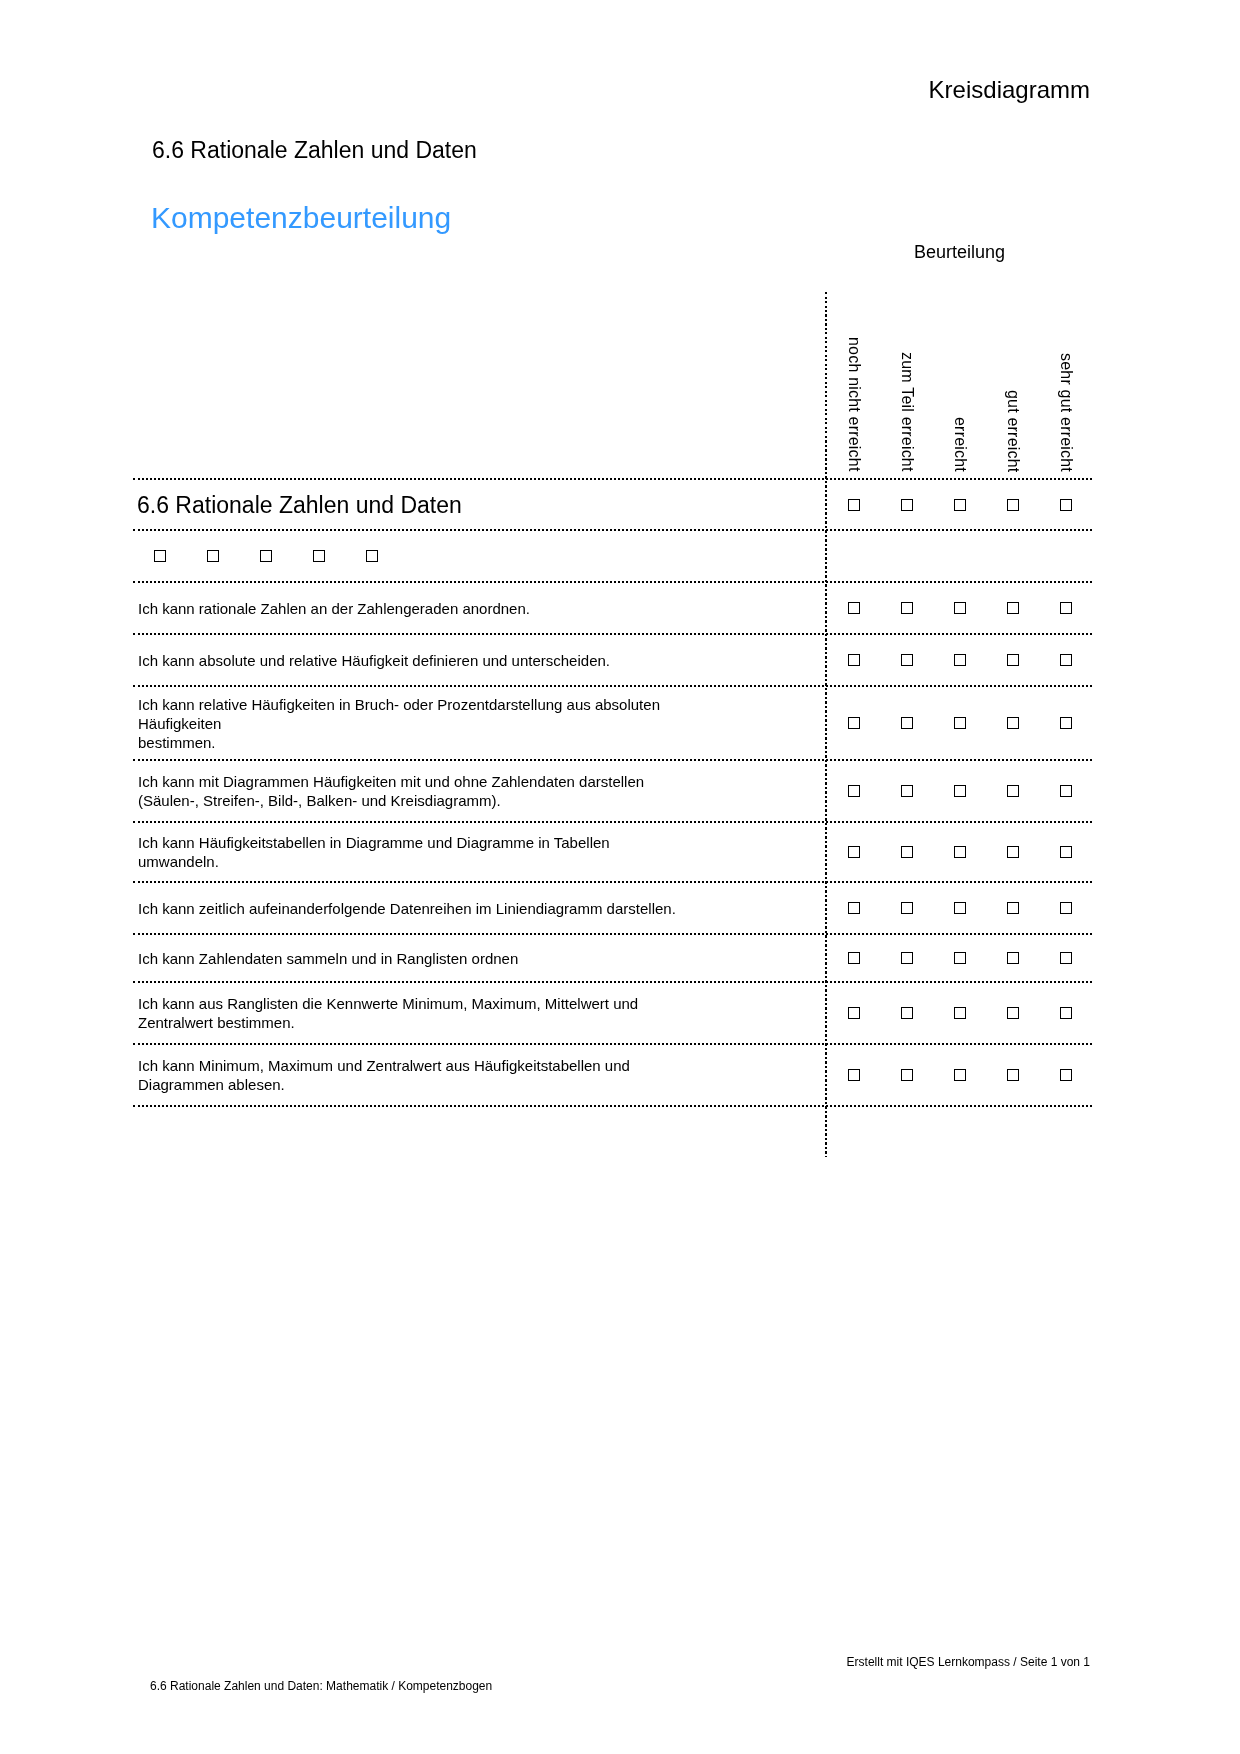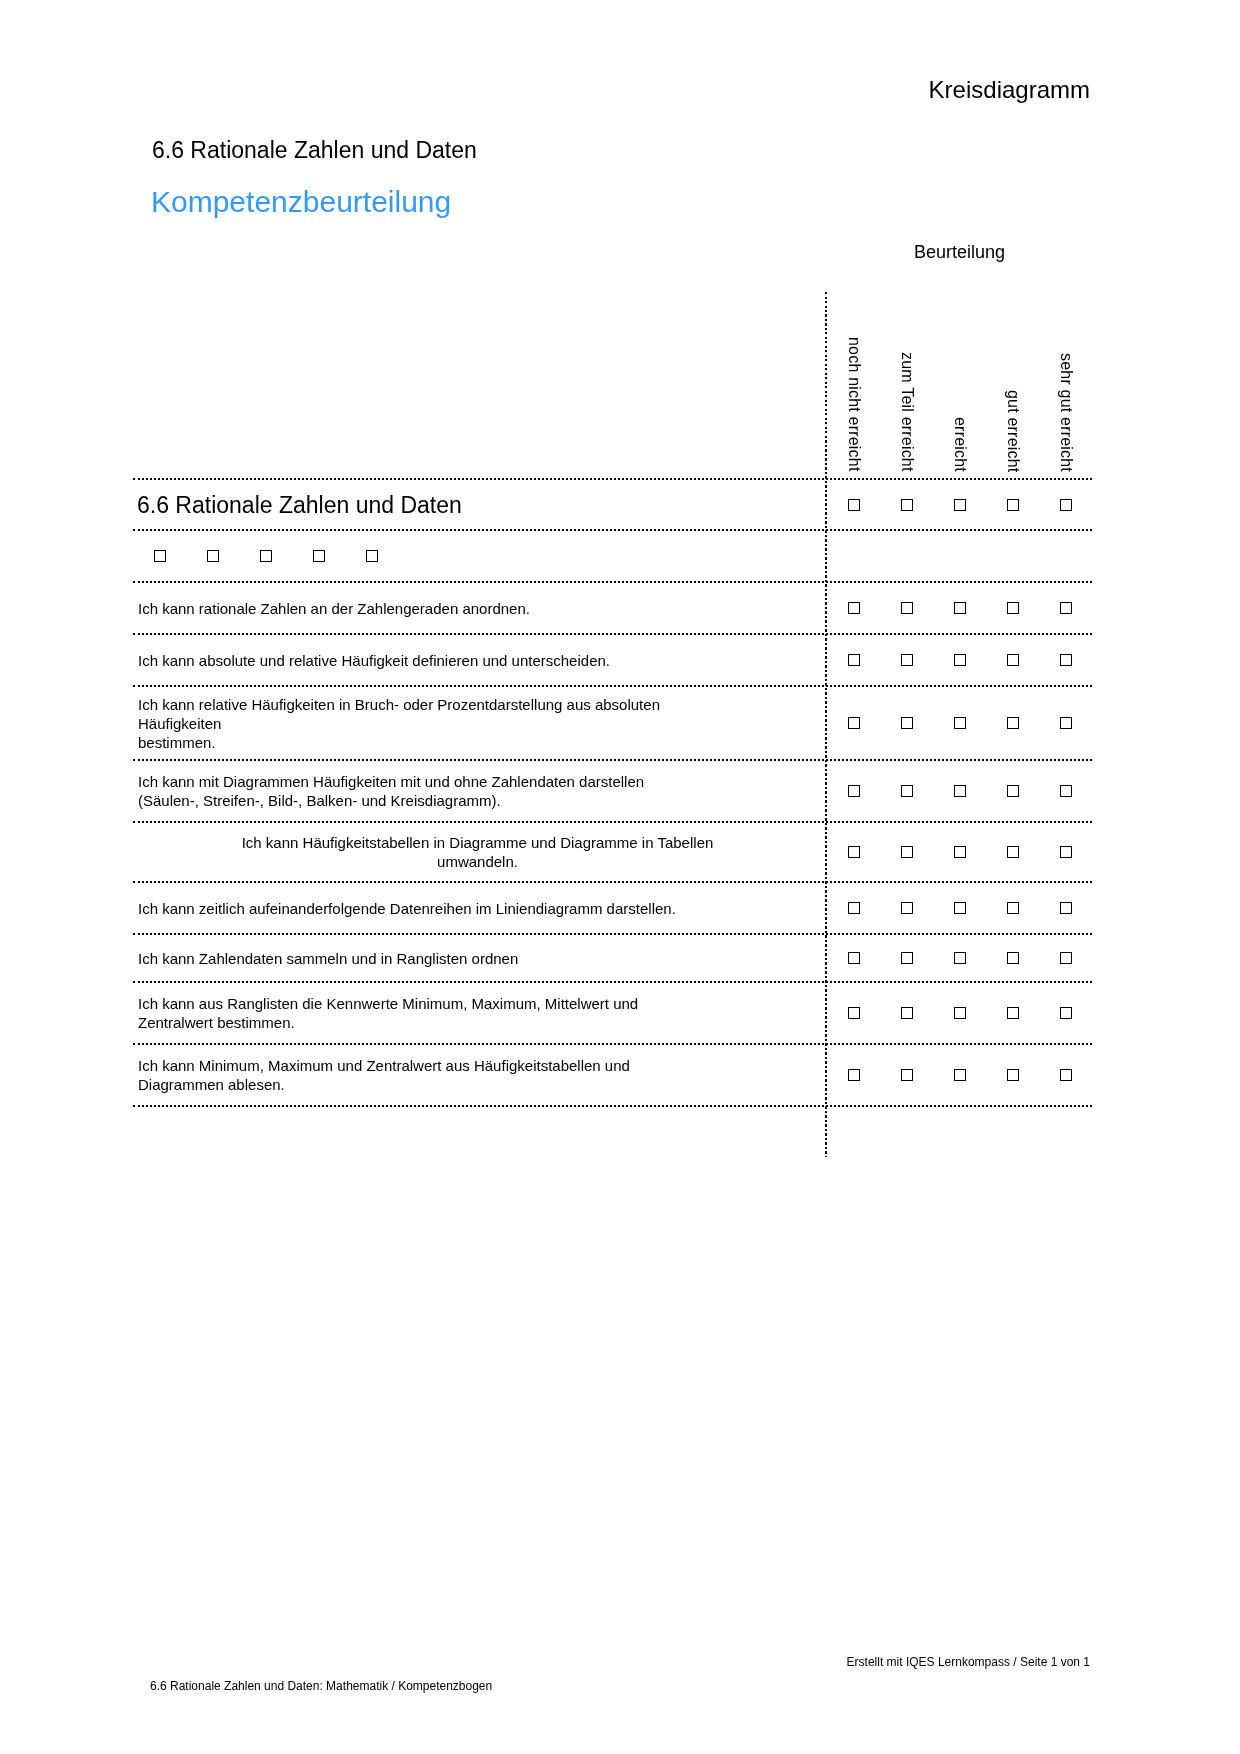--- a/index.html
+++ b/index.html
@@ -14,21 +14,21 @@
   
   .doc-type{
     position:absolute; top:76px; right:150px;
     font-size:24px; line-height:28px; text-align:right;
   }
   .subject-title{
     position:absolute; top:136px; left:152px;
     font-size:23px; line-height:28px;
   }
   .page-title{
-    position:absolute; top:184px; left:151px;
+    position:absolute; top:200px; left:151px;
     font-size:30px; line-height:36px;
     color:#3399ff;
   }
   
   .beurteilung{
     position:absolute; top:242px; left:827px; width:265px;
     text-align:center; font-size:18px;
   }
   .scale-header{
     position:absolute; top:292px; left:827px; width:265px; height:182px;
@@ -51,21 +51,21 @@
   }
   .trow{
     display:flex; align-items:center;
     border-top:2px dotted #000;
     box-sizing:border-box;
   }
   .h-head{height:51px;}
   .h1{height:52px;}
   .h1s{height:48px;}
   .h2{height:62px;}
-  .h2s{height:60px;text-align:center;}
+  .h2s{height:60px;}
   .h3{height:74px;}
   .rtext{
     flex:1; padding-left:5px; padding-right:10px;
     font-size:15px; line-height:19px;
     white-space:pre-line;
   }
   .rtitle{
     flex:1; padding-left:4px;
     font-size:23px; line-height:26px;
   }

